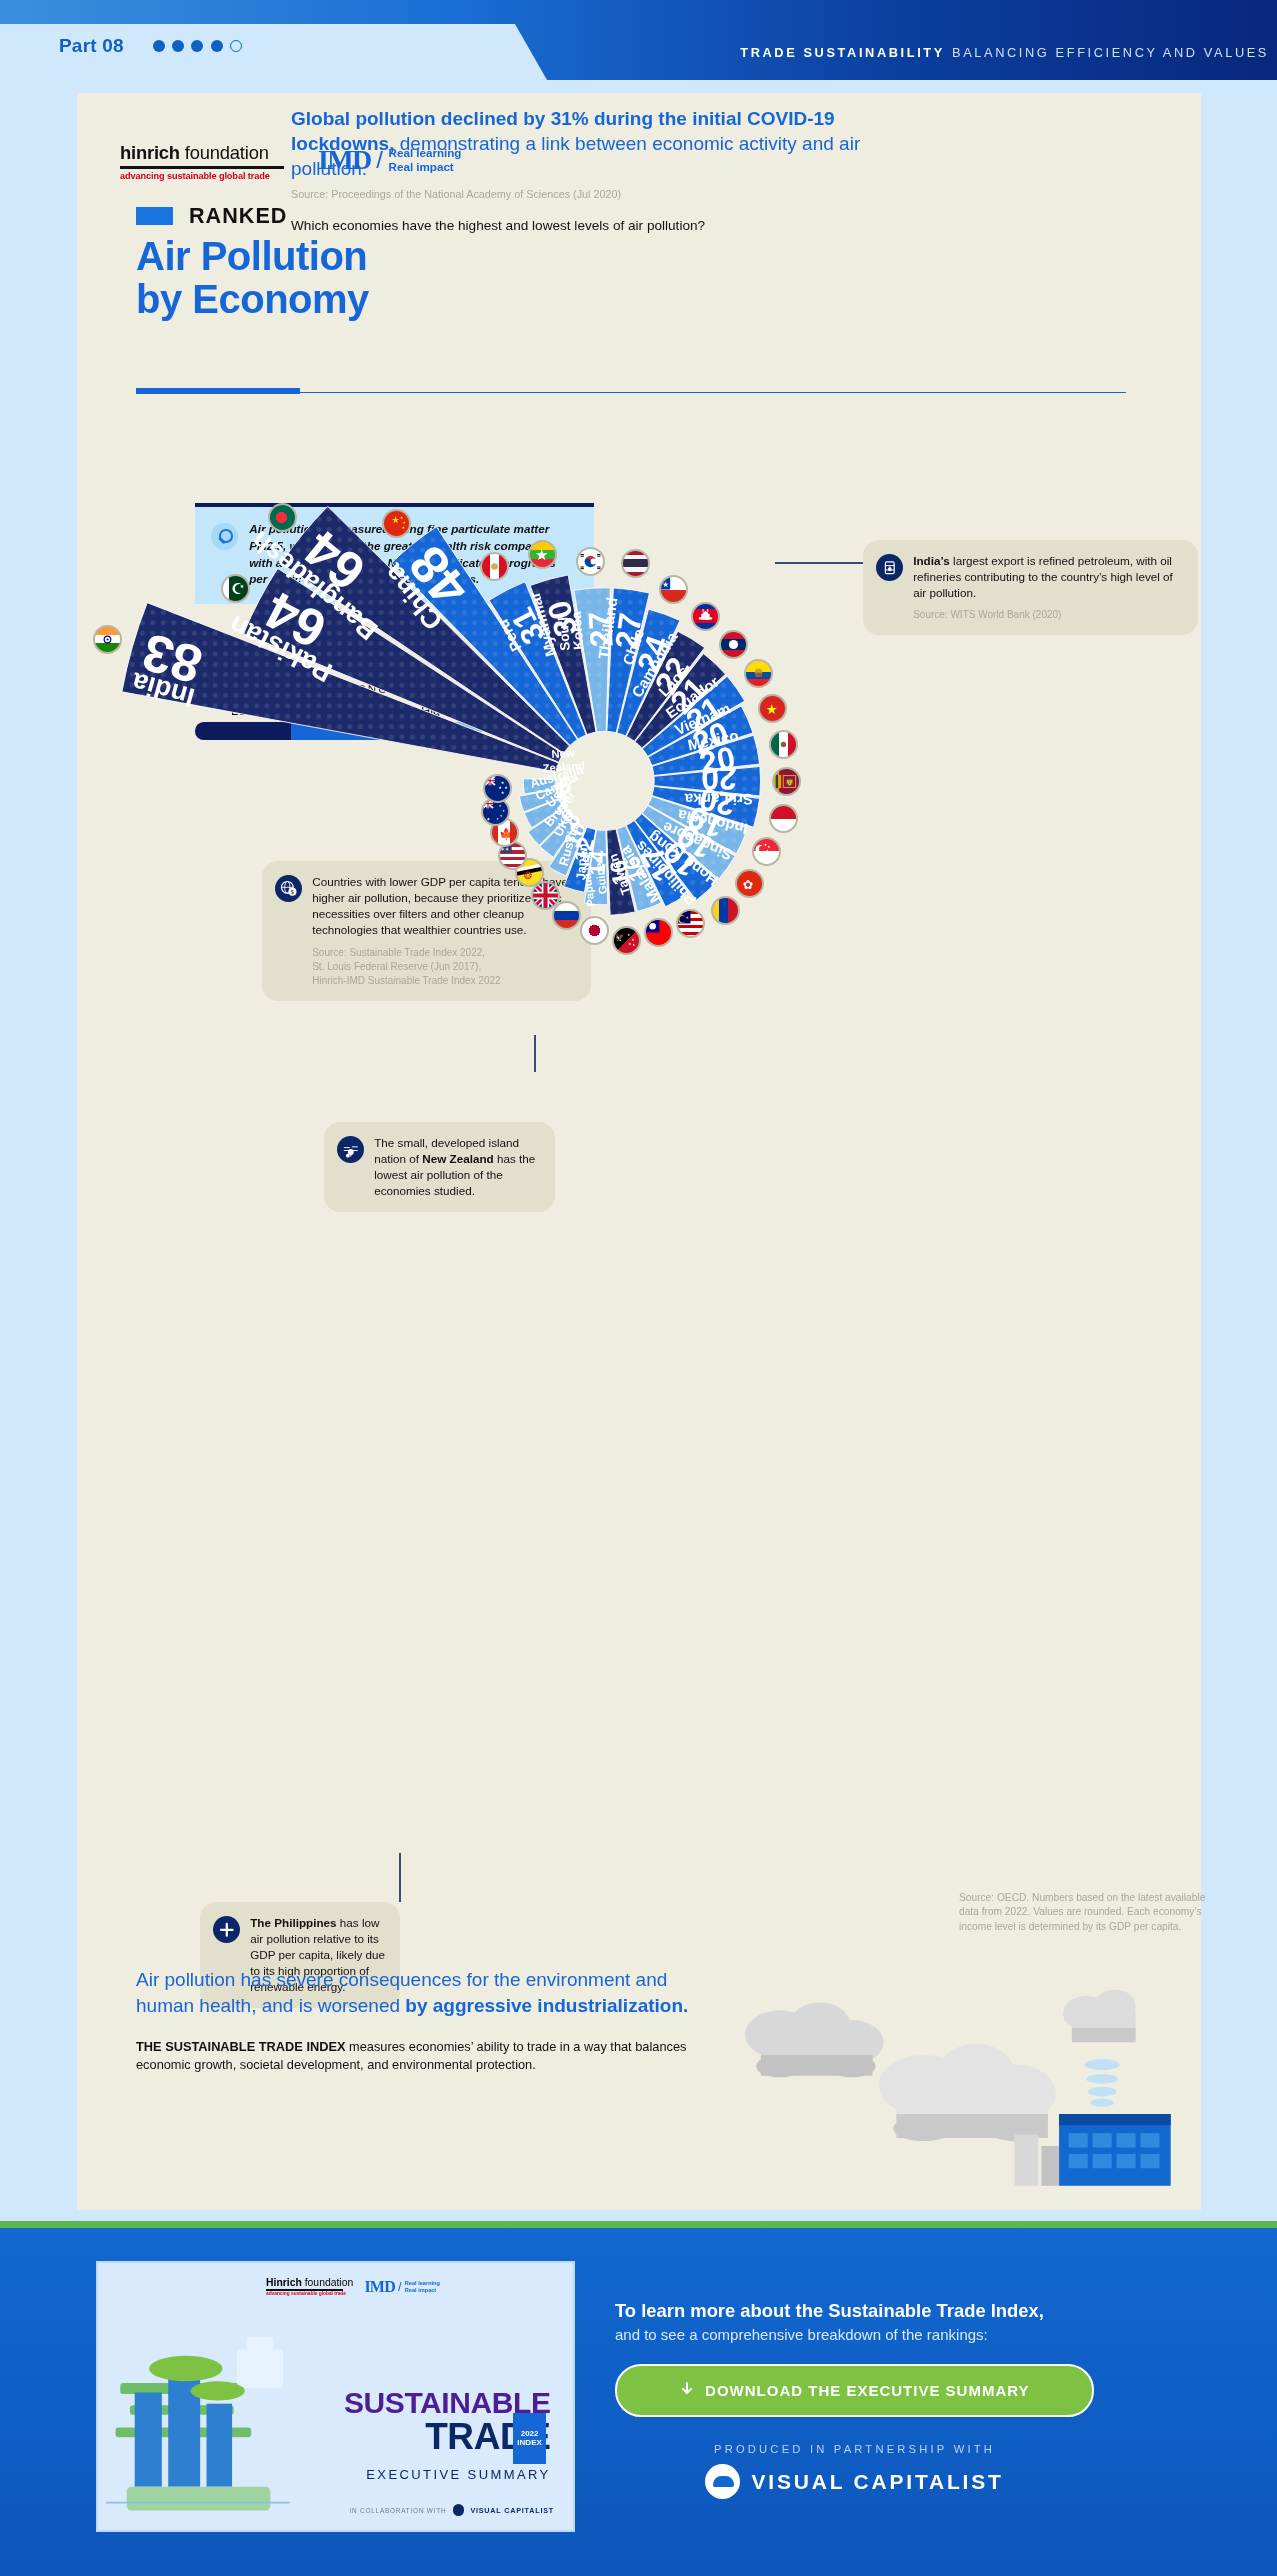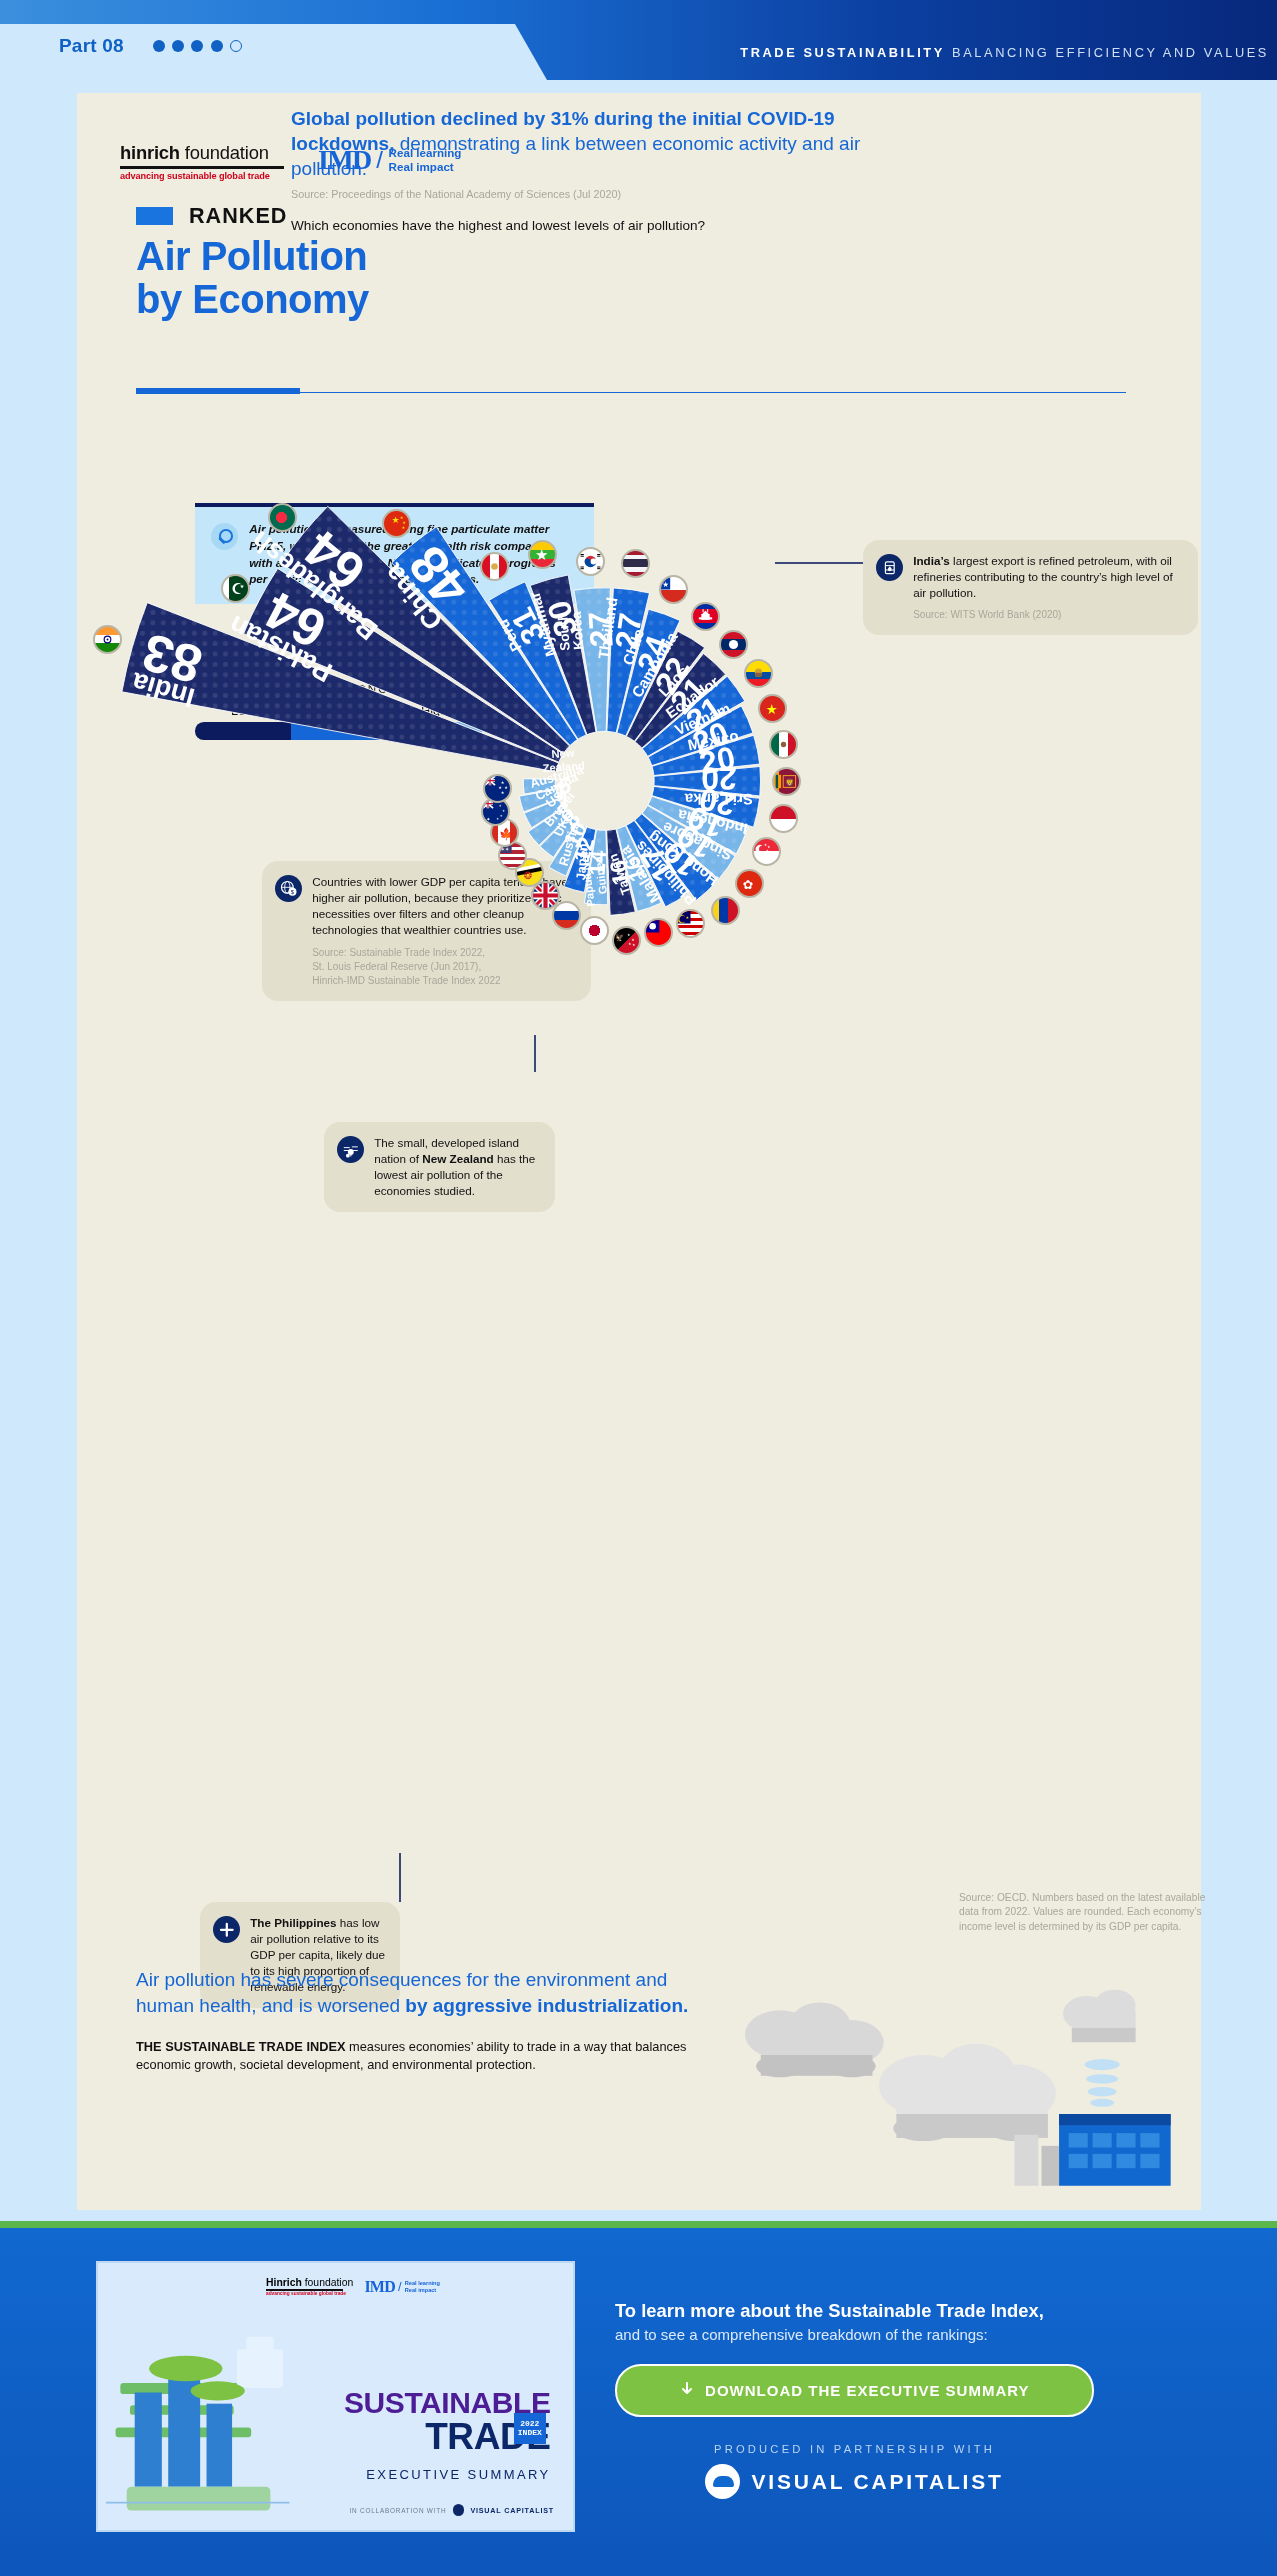--- a/index.html
+++ b/index.html
@@ -118,21 +118,21 @@
   #footer-rule { position:absolute; left:0; top:2221px; width:1277px; height:7.2px; background:#5bb74c; }
   #footer { position:absolute; left:0; top:2228px; width:1277px; height:348px;
             background:linear-gradient(180deg,#1168cf 0%,#0d56bb 100%); }
   #fbook { position:absolute; left:96px; top:2261px; width:479px; height:271px;
            background:#d8eafc; border:2.4px solid #bcd8f2; }
   #fb-title { position:absolute; right:22.4px; bottom:48px; text-align:right; }
   #fb-t1 { font-size:30px; font-weight:bold; color:#4c1d95; letter-spacing:-0.4px; line-height:1; }
   #fb-t2 { font-size:37px; font-weight:bold; color:#0c2768; letter-spacing:-0.4px; line-height:1; }
   #fb-t3 { font-size:13px; letter-spacing:2.4px; color:#0c2768; margin-top:12px; }
   #fb-badge { position:absolute; right:4.8px; top:-4.8px; background:#1566d6; color:#fff;
-              font-size:8px; font-weight:bold; padding:7px 4px; line-height:1.05; text-align:center;font-family:Liberation Mono, monospace;}
+              font-size:8px; font-weight:bold; padding:17px 4px; line-height:1.05; text-align:center;}
   #f-right { position:absolute; left:615px; top:2299px; width:511px; }
   #f-h1 { font-size:18.4px; font-weight:bold; color:#fff; line-height:1.3; }
   #f-h2 { font-size:15px; color:#dbe9fa; margin-top:3.2px; }
   #f-btn { margin-top:21px; width:479px; height:53px; border-radius:26px;
            background:#7dc242; border:2.4px solid #ffffff; display:flex; align-items:center;
            justify-content:center; gap:9.6px; }
   #f-btn-label { font-size:15px; font-weight:bold; color:#fff; letter-spacing:1px; }
   #f-partner { margin-top:25.5px; font-size:11.2px; letter-spacing:3.2px; color:#b9d5f2; text-align:center; width:479px;}
   #f-vc { margin-top:9.6px; display:flex; align-items:center; justify-content:center;
           gap:11.2px; width:479px; }

